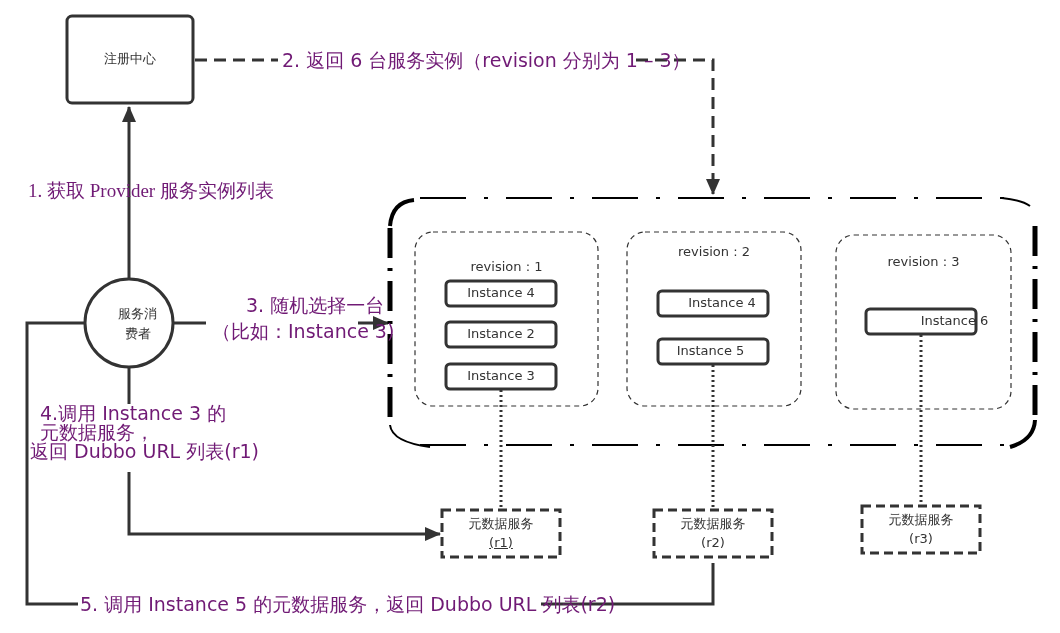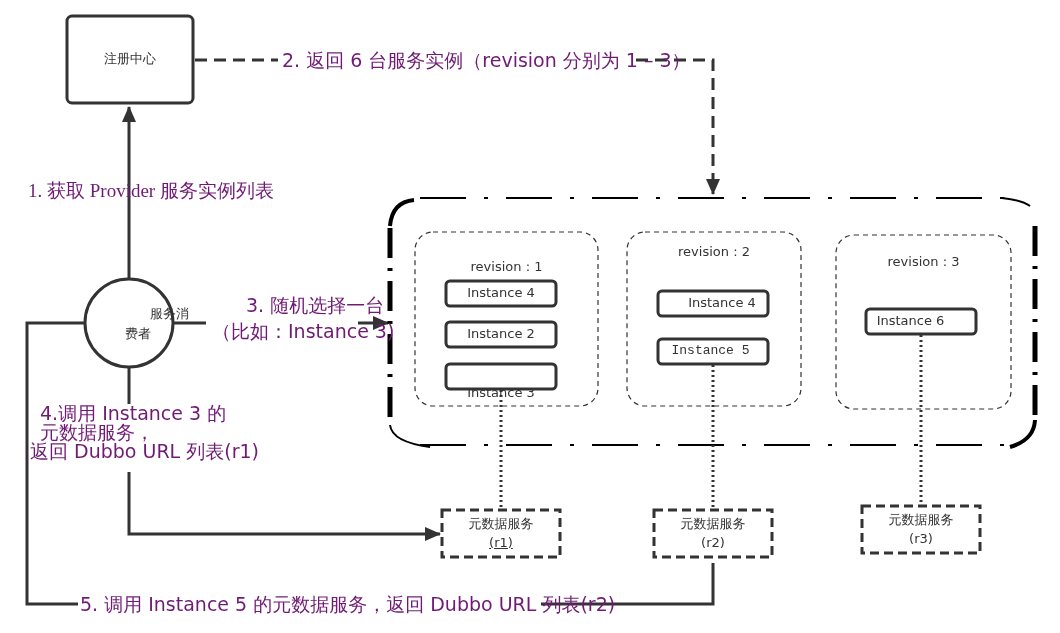--- a/index.html
+++ b/index.html
@@ -67,41 +67,41 @@
   <line x1="713" y1="365" x2="713" y2="509" stroke="#333333" stroke-width="3" stroke-dasharray="2,3"></line>
   <line x1="921" y1="335" x2="921" y2="505" stroke="#333333" stroke-width="3" stroke-dasharray="2,3"></line>
 
   <rect x="442" y="510" width="118" height="47" fill="#fff" stroke="#333333" stroke-width="3" stroke-dasharray="9,5"></rect>
   <rect x="654" y="510" width="118" height="47" fill="#fff" stroke="#333333" stroke-width="3" stroke-dasharray="9,5"></rect>
   <rect x="862" y="506" width="118" height="47" fill="#fff" stroke="#333333" stroke-width="3" stroke-dasharray="9,5"></rect>
 </svg>
 
 <div class="box-text" style="left:67px; top:50px; width:126px;">注册中心</div>
 
-<div class="box-text" style="left:85px; top:304px; width:105px; line-height:20px;margin-left:32px;">服务消</div>
+<div class="box-text" style="left:85px; top:304px; width:105px; line-height:20px;">服务消</div>
 <div class="box-text" style="left:85px; top:324px; width:88px; line-height:20px;padding-left:9px;">费者</div>
 
 <div class="lbl" style="left:28px; top:182px;font-family:Liberation Serif, serif;">1. 获取 Provider 服务实例列表</div>
 <div class="lbl" style="left:282px; top:51px;">2. 返回 6 台服务实例（revision 分别为 1 – 3）</div>
 <div class="lbl" style="left:230px; top:296px;margin-left:16px;">3. 随机选择一台</div>
 <div class="lbl" style="left:212px; top:322px;">（比如：Instance 3)</div>
 <div class="lbl center" style="left:40px; top:404px; width:180px;">4.调用 Instance 3 的</div>
 <div class="lbl center" style="left:40px; top:423px; width:180px;">元数据服务，</div>
 <div class="lbl center" style="left:30px; top:442px; width:200px;">返回 Dubbo URL 列表(r1)</div>
 <div class="lbl" style="left:80px; top:595px;">5. 调用 Instance 5 的元数据服务，返回 Dubbo URL 列表(r2)</div>
 
 <div class="box-text" style="left:415px; top:259px; width:183px;">revision : 1</div>
 <div class="box-text" style="left:627px; top:244px; width:174px;">revision : 2</div>
 <div class="box-text" style="left:836px; top:254px; width:175px;">revision : 3</div>
 
 <div class="box-text" style="left:446px; top:285px; width:110px;">Instance 4</div>
 <div class="box-text" style="left:446px; top:326px; width:110px;">Instance 2</div>
-<div class="box-text" style="left:446px; top:368px; width:110px;margin-top:17px;">Instance 3</div>
+<div class="box-text" style="left:446px; top:368px; width:110px;">Instance 3</div>
 <div class="box-text" style="left:658px; top:295px; width:128px;">Instance 4</div>
-<div class="box-text" style="left:658px; top:343px; width:105px;font-family:Liberation Mono, monospace;">Instance 5</div>
-<div class="box-text" style="left:866px; top:313px; width:89px;">Instance 6</div>
+<div class="box-text" style="left:658px; top:343px; width:105px;">Instance 5</div>
+<div class="box-text" style="left:866px; top:313px; width:89px;padding-left:44px;">Instance 6</div>
 
 <div class="box-text" style="left:442px; top:514px; width:118px; line-height:19px;">元数据服务</div>
 <div class="box-text" style="left:442px; top:533px; width:118px; line-height:19px;text-decoration:underline;">(r1)</div>
 <div class="box-text" style="left:654px; top:514px; width:118px; line-height:19px;">元数据服务</div>
 <div class="box-text" style="left:654px; top:533px; width:118px; line-height:19px;">(r2)</div>
 <div class="box-text" style="left:862px; top:510px; width:118px; line-height:19px;">元数据服务</div>
 <div class="box-text" style="left:862px; top:529px; width:118px; line-height:19px;">(r3)</div>
 
 </body></html>

